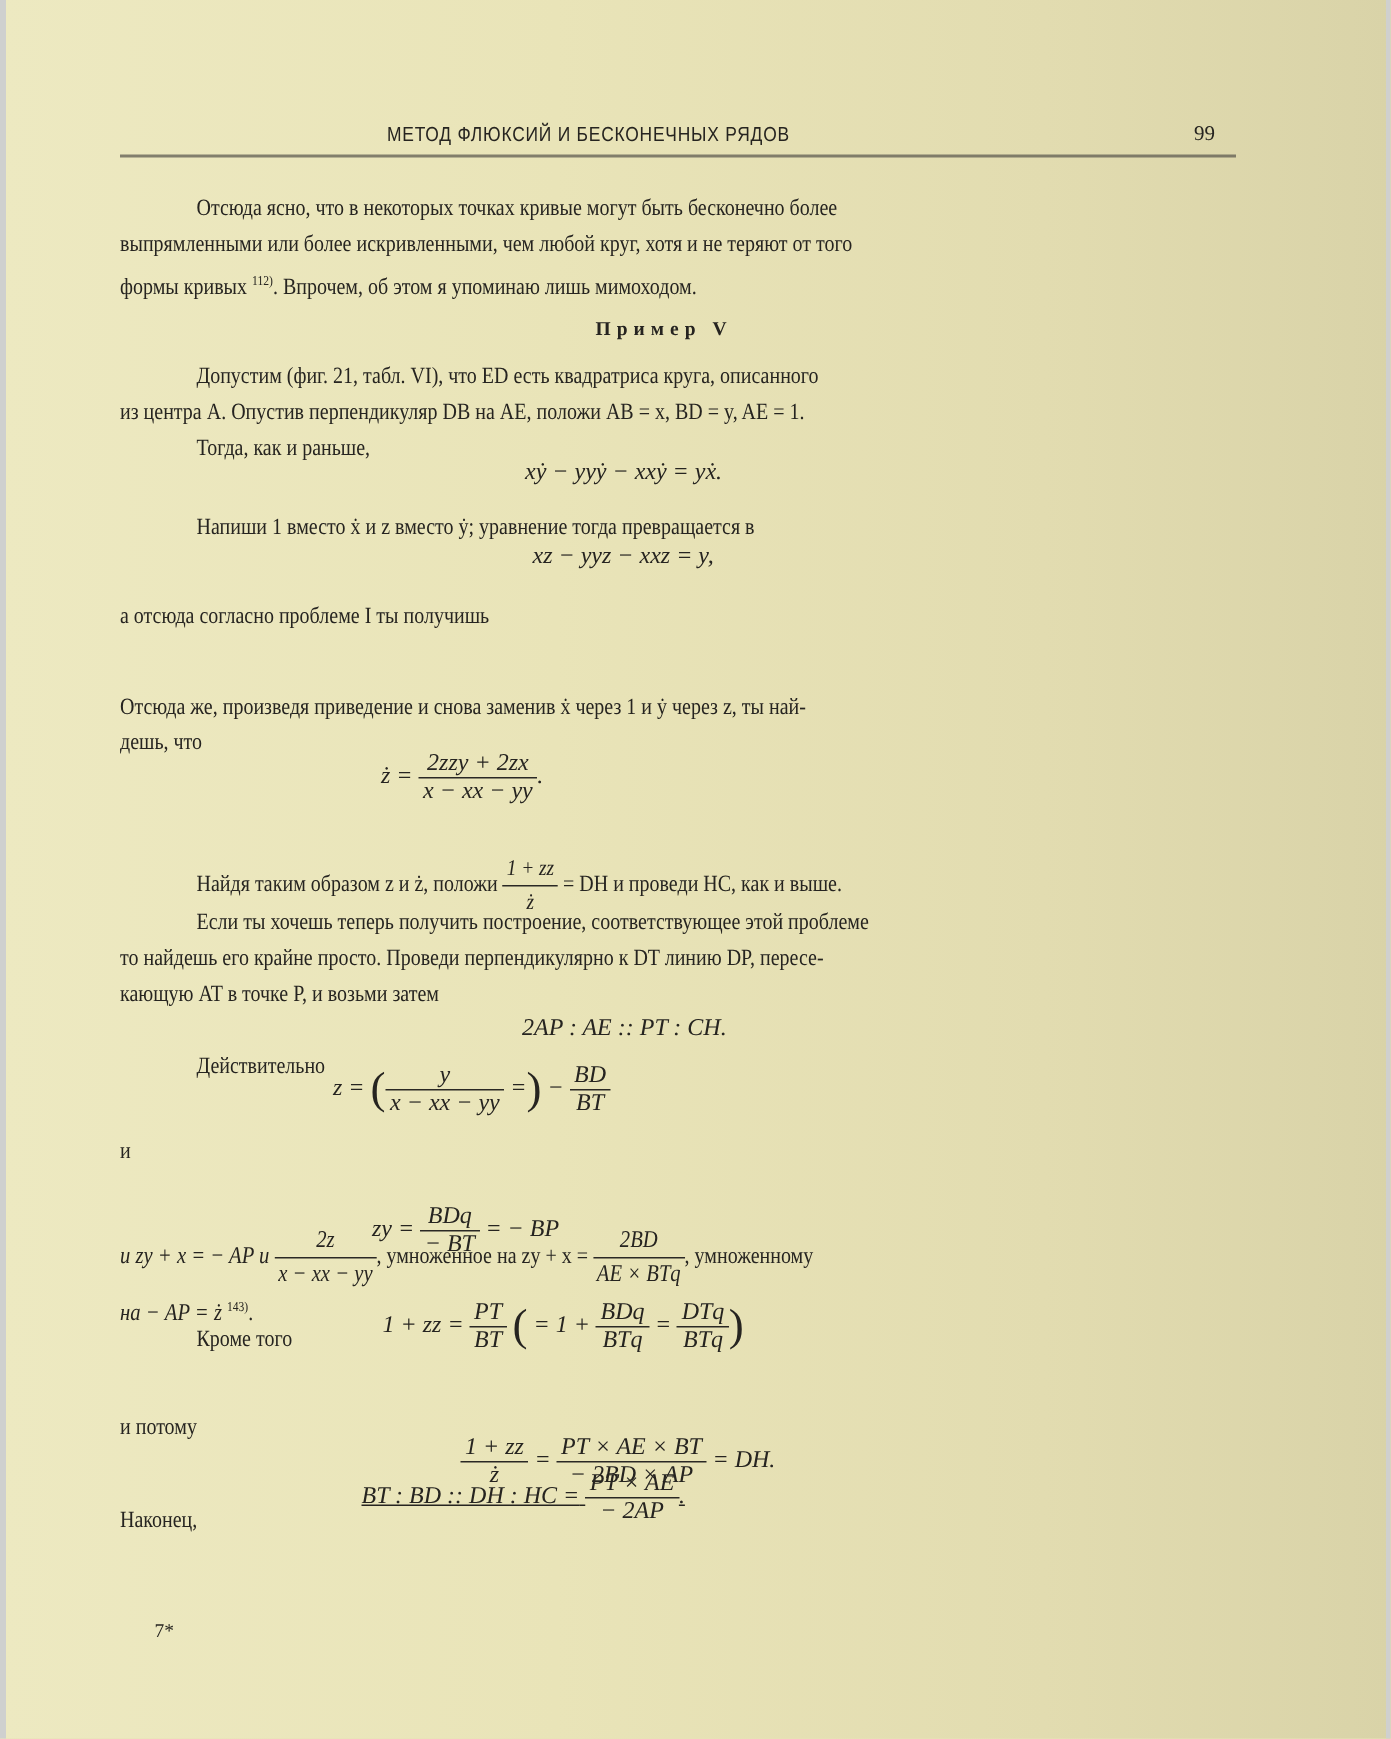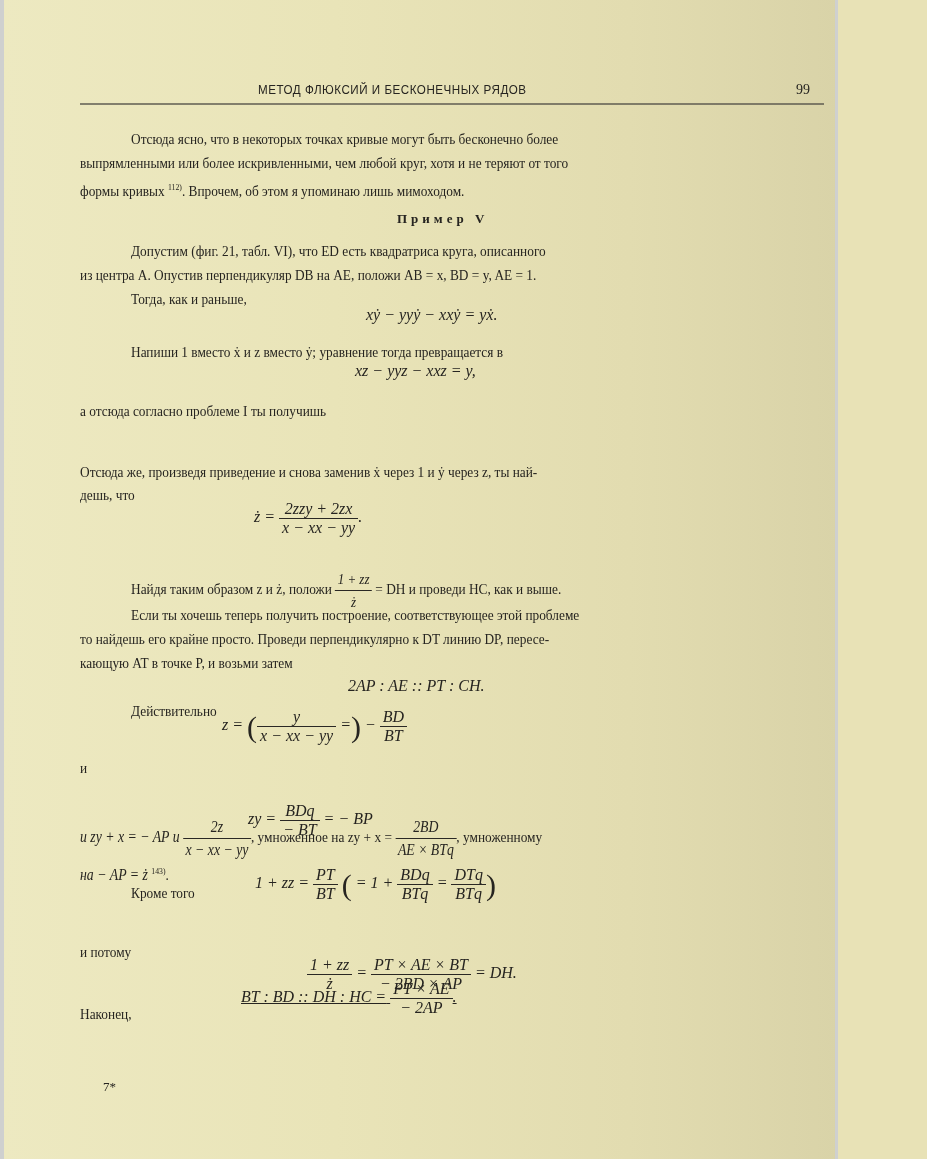--- a/index.html
+++ b/index.html
@@ -3,21 +3,21 @@
 <meta charset="utf-8">
 <style>
   html, body { margin:0; padding:0; }
   body {
     width:927px; height:1159px; overflow:hidden;
     background:#e8e2b6;
     font-family:"Liberation Serif", "DejaVu Serif", serif;
     color:#262420;
   }
   .page {
-    position:absolute; left:0; top:0; width:838px; height:1159px;
+    position:absolute; left:0; top:0; width:927px; height:1159px;
     background: linear-gradient(90deg, #ede9c1 0%, #e9e4b8 40%, #e2dcb0 75%, #d9d3a8 100%);
   }
   .left-edge { position:absolute; left:0; top:0; width:4px; height:1159px; background:#cfd0cf; }
   .right-edge { position:absolute; right:0; top:0; width:3px; height:1159px; background:#cfd0cf; }
   .abs { position:absolute; white-space:nowrap; }
   .header-title { left:258px; top:82px; font-size:13.5px; letter-spacing:0.6px; font-family:"Liberation Sans Narrow","Liberation Sans",sans-serif; transform:scaleX(0.86); transform-origin:left; }
   .page-num { left:796px; top:82px; font-size:14px;text-align:center; }
   .rule { position:absolute; left:80px; top:103px; width:744px; height:1.5px; background:#55534a; opacity:0.7; }
   .text { font-size:15.5px; line-height:22px; transform:scaleX(0.86); transform-origin:left; }
   .section { left:397px; top:211px; font-size:13px; letter-spacing:4px;font-weight:bold; }
@@ -46,21 +46,21 @@
     <span>формы кривых</span>
     <sup class="fn">112)</sup><span>. Впрочем, об этом я упоминаю лишь мимоходом.</span>
   </div>
 
   <div class="abs section">Пример V</div>
 
   <div class="abs text" style="left:131px;top:240px;">Допустим (фиг. 21, табл. VI), что ED есть квадратриса круга, описанного</div>
   <div class="abs text" style="left:80px;top:264px;">из центра A. Опустив перпендикуляр DB на AE, положи AB = x, BD = y, AE = 1.</div>
   <div class="abs text" style="left:131px;top:288px;">Тогда, как и раньше,</div>
 
-  <div class="abs math" style="left:350px;top:306px;margin-left:16px;">xẏ − yyẏ − xxẏ = yẋ.</div>
+  <div class="abs math" style="left:350px;top:306px;">xẏ − yyẏ − xxẏ = yẋ.</div>
 
   <div class="abs text" style="left:131px;top:341px;">Напиши 1 вместо ẋ и z вместо ẏ; уравнение тогда превращается в</div>
   <div class="abs math" style="left:355px;top:362px;">xz − yyz − xxz = y,</div>
 
   <div class="abs text" style="left:80px;top:400px;">а отсюда согласно проблеме I ты получишь</div>
 
   <div class="abs text" style="left:80px;top:461px;">Отсюда же, произведя приведение и снова заменив ẋ через 1 и ẏ через z, ты най-</div>
   <div class="abs text" style="left:80px;top:484px;">дешь, что</div>
 
   <div class="abs math" style="left:254px;top:500px;">

